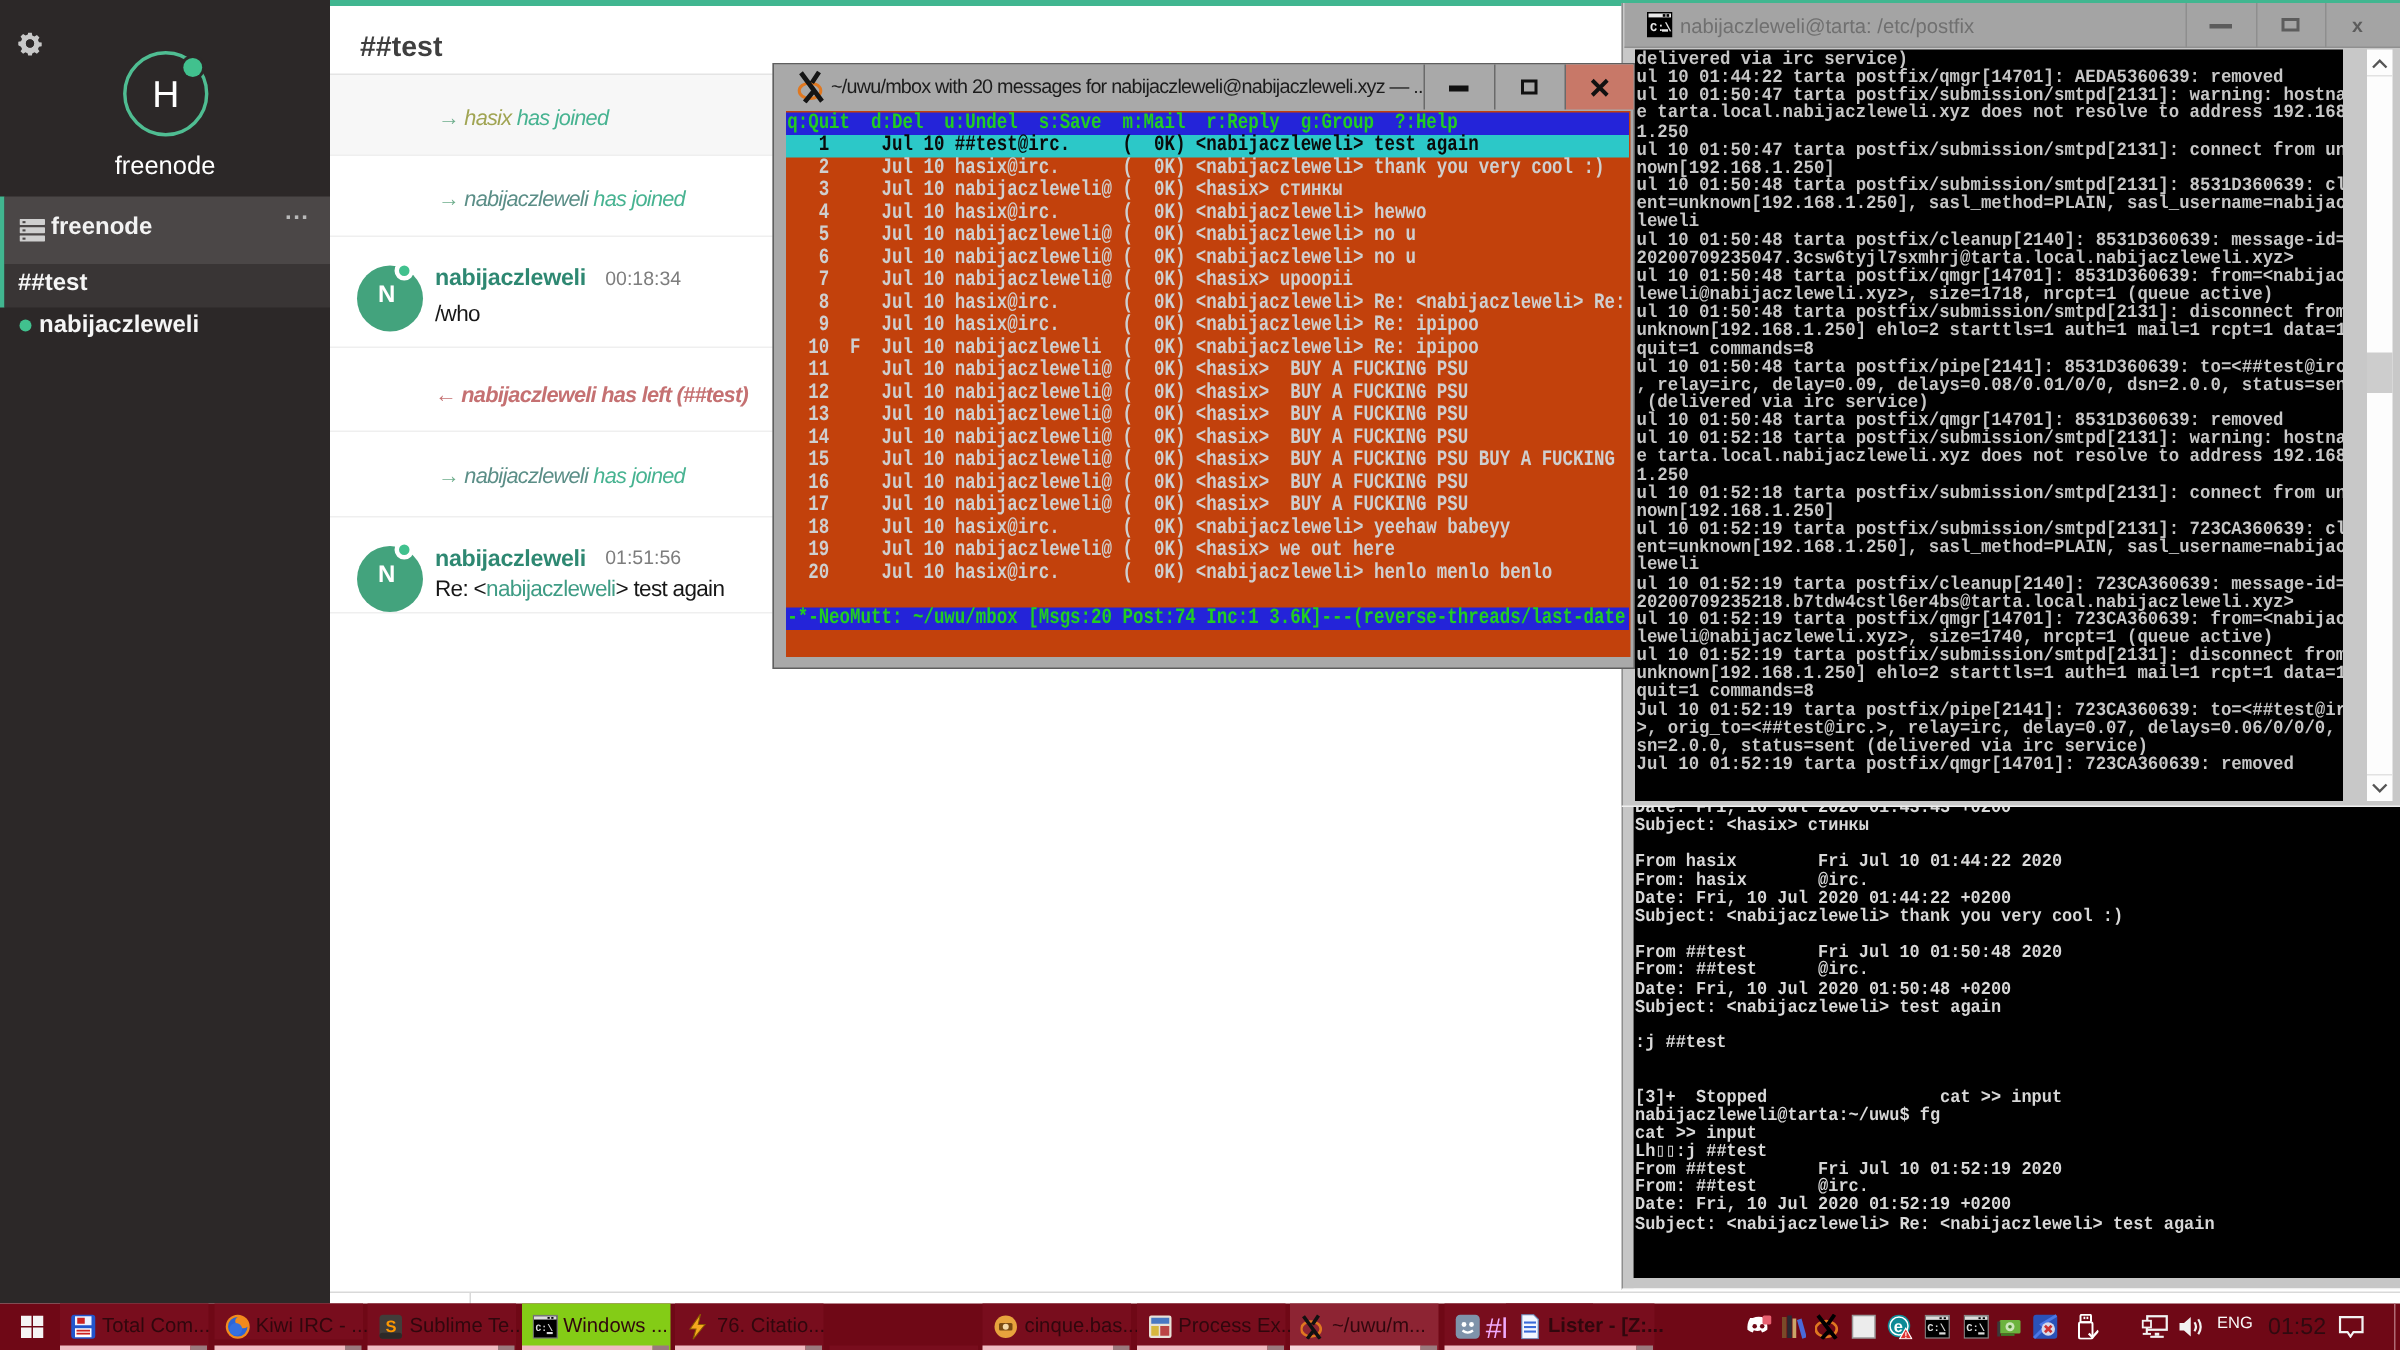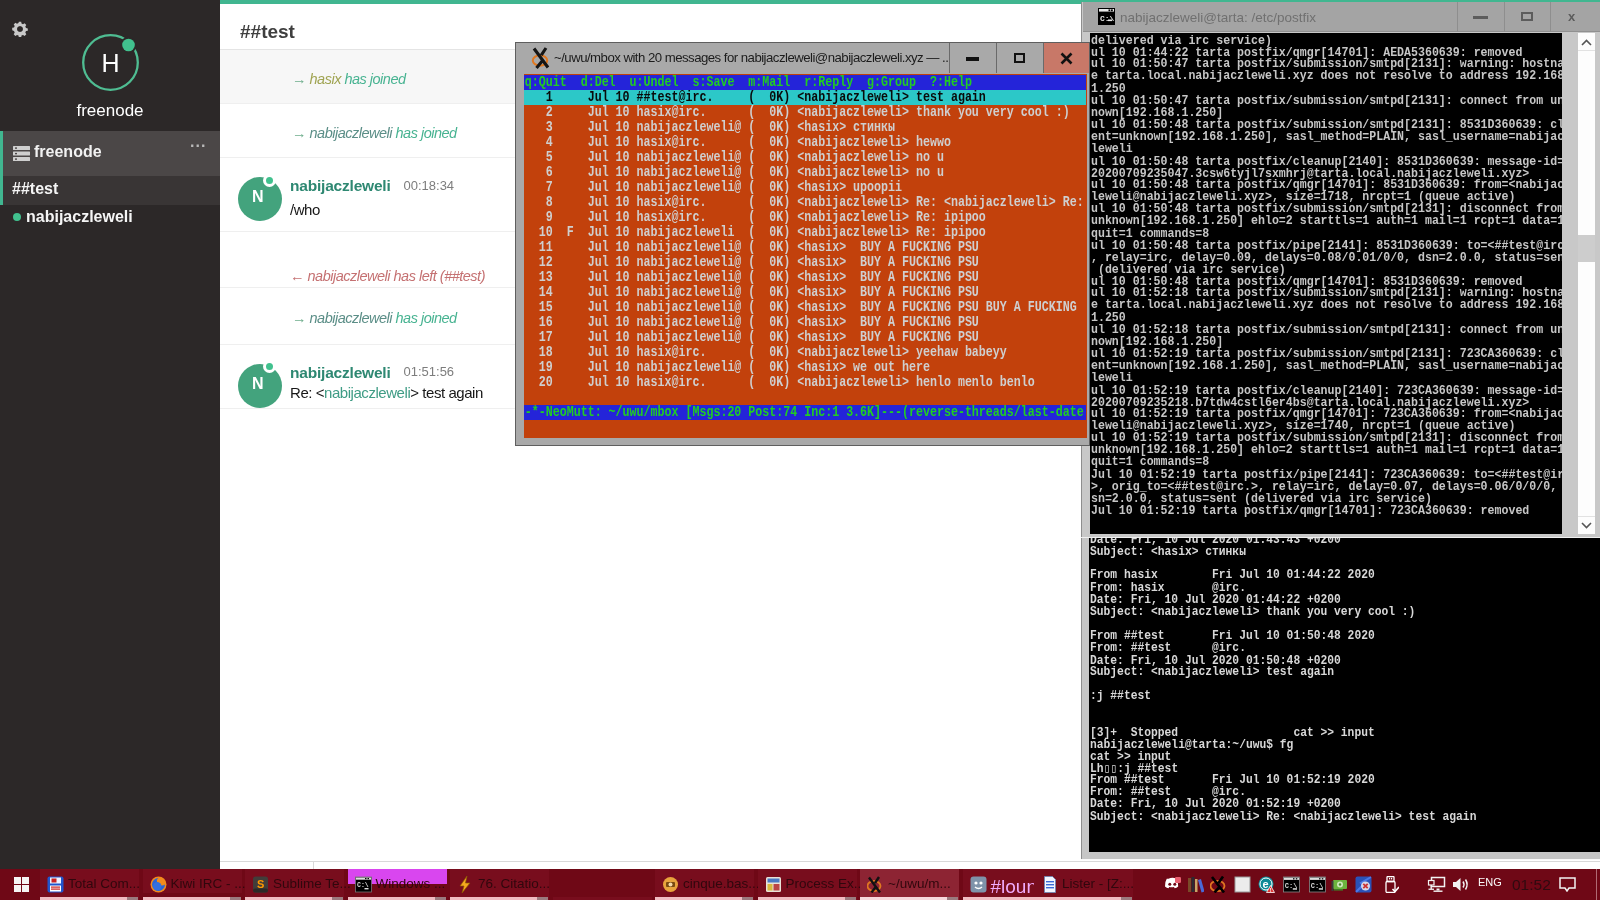--- a/index.html
+++ b/index.html
@@ -44,21 +44,21 @@
     </div>
     <div class="krow" style="top:154px;height:74px;">
       <div class="abs" style="left:18px;top:19px;width:44px;height:44px;border-radius:50%;background:#43a37d;"></div>
       <div class="abs" style="left:32px;top:30px;font-size:16px;font-weight:bold;color:#fff;">N</div>
       <div class="abs" style="left:43px;top:15.5px;width:13px;height:13px;border-radius:50%;background:#41c18e;border:3px solid #fff;"></div>
       <div class="abs knick" style="left:70px;top:18.5px;">nabijaczleweli</div>
       <div class="abs ktime" style="left:183.5px;top:19.5px;">00:18:34</div>
       <div class="abs kbody" style="left:70px;top:43px;">/who</div>
     </div>
     <div class="krow" style="top:228px;height:55.5px;">
-      <div class="abs kleft2" style="left:70px;top:36px;">← nabijaczleweli has left (##test)</div>
+      <div class="abs kleft2" style="left:70px;top:24px;font-weight:bold;">← nabijaczleweli has left (##test)</div>
     </div>
     <div class="krow" style="top:283.5px;height:57px;">
       <div class="abs kjoin" style="left:72px;top:22.9px;"><span style="color:#6fae8d;">→</span> <span style="color:#5b8e87;">nabijaczleweli</span> has joined</div>
     </div>
     <div class="krow" style="top:340.5px;height:64px;">
       <div class="abs" style="left:18px;top:19px;width:44px;height:44px;border-radius:50%;background:#43a37d;"></div>
       <div class="abs" style="left:32px;top:30px;font-size:16px;font-weight:bold;color:#fff;">N</div>
       <div class="abs" style="left:43px;top:15px;width:13px;height:13px;border-radius:50%;background:#41c18e;border:3px solid #fff;"></div>
       <div class="abs knick" style="left:70px;top:19.2px;">nabijaczleweli</div>
       <div class="abs ktime" style="left:183.5px;top:19.8px;">01:51:56</div>
@@ -289,21 +289,21 @@
 <div class="abs" style="left:245.0px;top:0;width:99px;height:31px;background:#780d1d;">
 <svg class="abs" style="left:7px;top:7px" width="17" height="17" viewBox="0 0 17 17">
         <rect x="1" y="0.5" width="15" height="16" rx="2.5" fill="#413d3a"></rect>
         <rect x="1" y="12.5" width="15" height="4" rx="2" fill="#2c2927"></rect>
         <text x="5" y="12" font-size="11" font-weight="bold" fill="#ff9800" font-family="Liberation Sans">S</text>
       </svg>
 <div class="abs" style="left:28px;top:7px;font-size:13.5px;color:#30070d;white-space:nowrap;">Sublime Te...</div>
 <div class="abs" style="left:0;top:28px;width:87px;height:3px;background:#f0bcc2;"></div>
 <div class="abs" style="left:87px;top:28px;width:11px;height:3px;background:#9b7a7e;"></div>
 </div>
-<div class="abs" style="left:347.5px;top:0;width:99px;height:15px;background:#d946ef;">
+<div class="abs" style="left:347.5px;top:0;width:99px;height:31px;background:#84cc16;">
 <svg class="abs" style="left:7px;top:7px" width="17" height="17" viewBox="0 0 17 17">
         <rect x="0.5" y="1" width="16" height="15" fill="#000" stroke="#777" stroke-width="0.8"></rect>
         <rect x="1" y="1.5" width="15" height="2.2" fill="#ddd"></rect>
         <rect x="10" y="2" width="1.5" height="1.2" fill="#000"></rect>
         <rect x="12.5" y="2" width="1.5" height="1.2" fill="#000"></rect>
         <text x="2" y="11" font-size="6.5" font-weight="bold" fill="#ddd" font-family="Liberation Mono">C:\</text>
         <rect x="9.5" y="12" width="4" height="1.4" fill="#ddd"></rect>
       </svg>
 <div class="abs" style="left:28px;top:7px;font-size:13.5px;color:#30070d;white-space:nowrap;">Windows ...</div>
 <div class="abs" style="left:0;top:28px;width:87px;height:3px;background:#f0bcc2;"></div>
@@ -361,21 +361,21 @@
 <svg class="abs" style="left:7px;top:7px" width="17" height="17" viewBox="0 0 17 17">
         <rect x="0.5" y="0.5" width="16" height="16" rx="3" fill="#7f93aa"></rect>
         <circle cx="6" cy="7" r="1.6" fill="#fff"></circle>
         <circle cx="11" cy="7" r="1.6" fill="#fff"></circle>
         <path d="M5 11 q3.5 2.8 7 0" stroke="#fff" stroke-width="1.5" fill="none"></path>
       </svg>
 <div class="abs" style="left:28px;top:7px;font-size:19px;color:#f0abfc;white-space:nowrap;">#lounge - ...</div>
 <div class="abs" style="left:0;top:28px;width:87px;height:3px;background:#f0bcc2;"></div>
 <div class="abs" style="left:87px;top:28px;width:11px;height:3px;background:#9b7a7e;"></div>
 </div>
-<div class="abs" style="left:1034px;top:0;width:99px;height:31px;background:#780d1d;">
+<div class="abs" style="left:1004px;top:0;width:99px;height:31px;background:#780d1d;font-weight:bold;">
 <svg class="abs" style="left:7px;top:7px" width="17" height="17" viewBox="0 0 17 17">
         <path d="M3.5 0.5 h8 l3 3 v13 h-11 Z" fill="#f2f6ff" stroke="#6a88b8" stroke-width="0.8"></path>
         <rect x="5" y="5" width="8" height="1.4" fill="#3a6ad8"></rect>
         <rect x="5" y="8" width="8" height="1.4" fill="#3a6ad8"></rect>
         <rect x="5" y="11" width="8" height="1.4" fill="#3a6ad8"></rect>
       </svg>
 <div class="abs" style="left:28px;top:7px;font-size:13.5px;color:#30070d;white-space:nowrap;">Lister - [Z:...</div>
 <div class="abs" style="left:0;top:28px;width:87px;height:3px;background:#f0bcc2;"></div>
 <div class="abs" style="left:87px;top:28px;width:11px;height:3px;background:#9b7a7e;"></div>
 </div>

